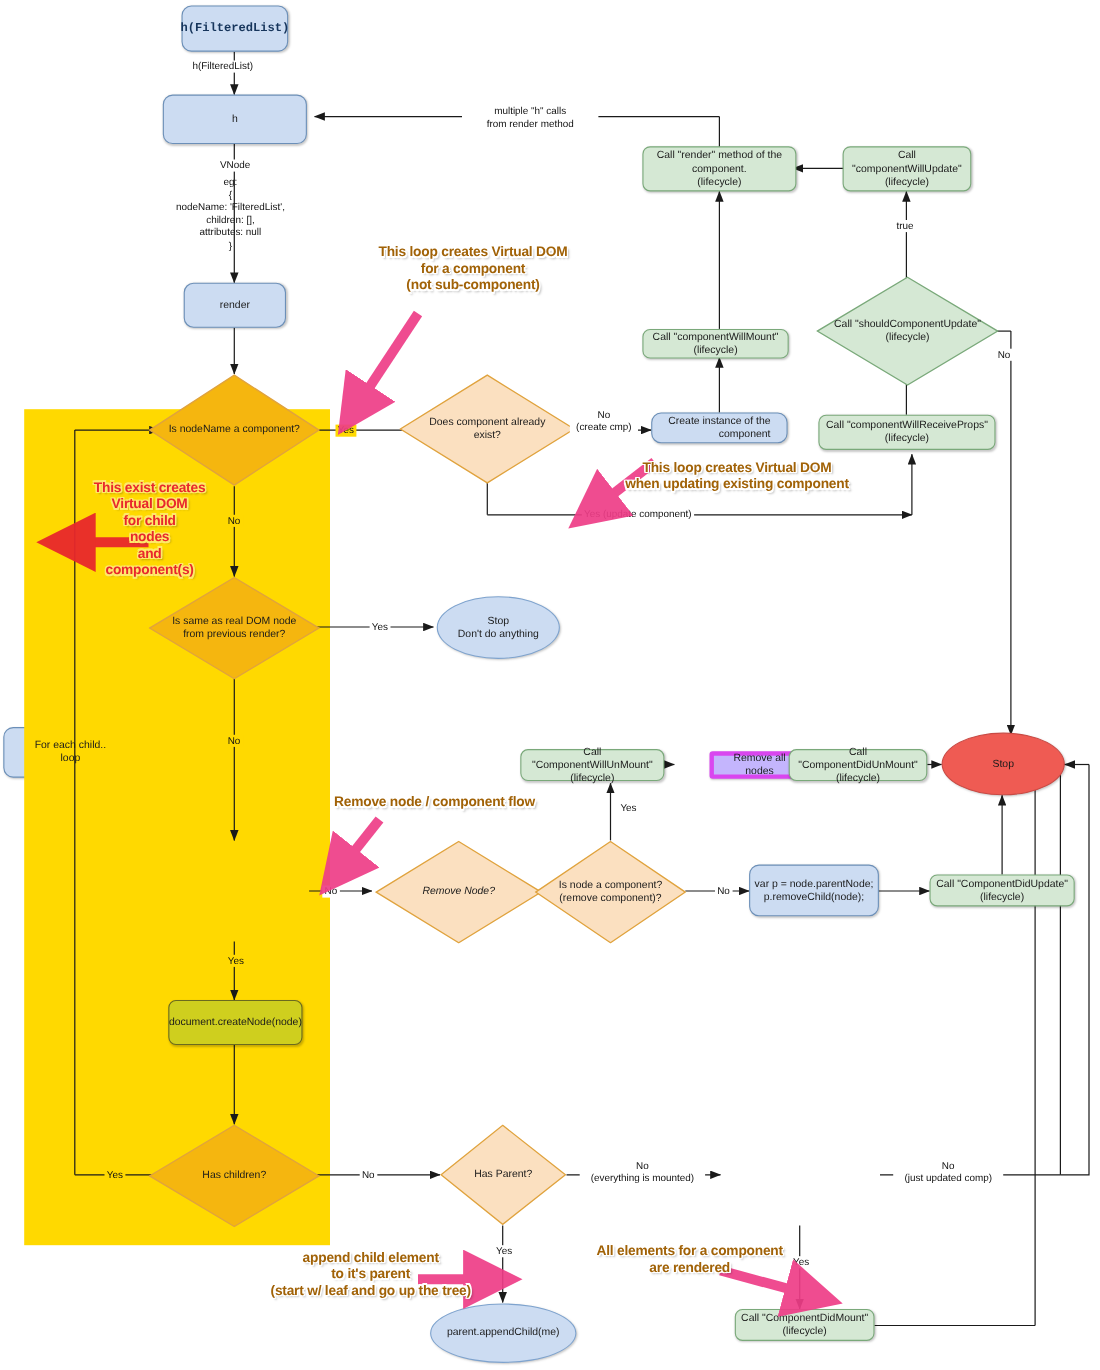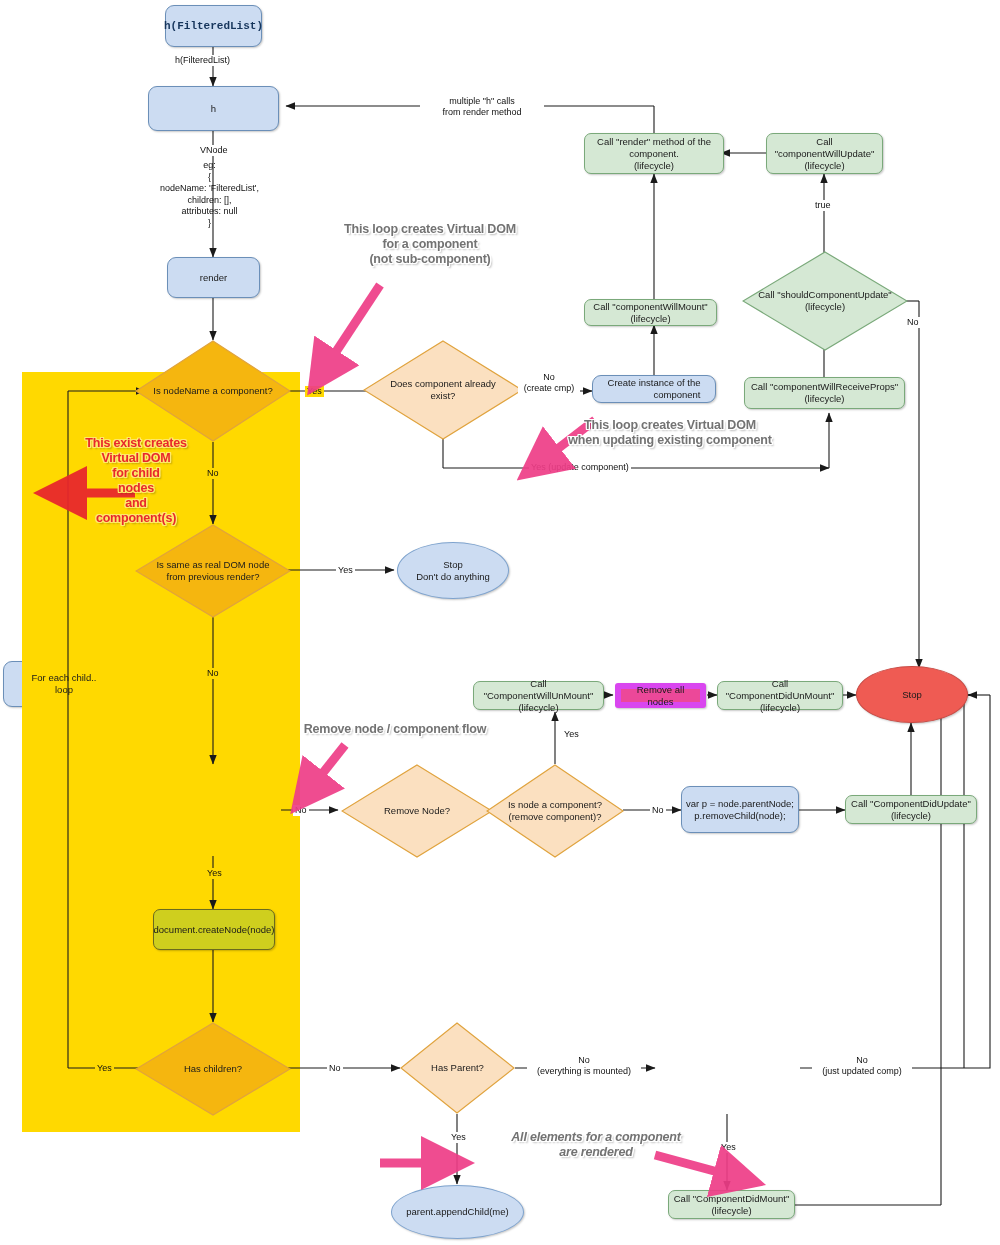--- a/index.html
+++ b/index.html
@@ -55,23 +55,24 @@
     box-shadow: 1px 1px 2px rgba(0,0,0,0.22);
   }
   .gbox {
     border-radius: 7px;
     border: 1px solid #7aa97a;
     background: #d5e8d4;
     box-shadow: 1px 1px 2px rgba(0,0,0,0.22);
   }
   .sqbox {
     border-radius: 3px;
-    border: 6px solid #d946ef;
-    background: #ec4899;
+    border: 4px solid #d946ef;
+    background: #c4b5fd;
     box-shadow: 1px 1px 2px rgba(0,0,0,0.22);
+    margin-left: 30px;
   }
   .bold-mono {
     font-family: "Liberation Mono", monospace;
     font-weight: bold;
     font-size: 11px;
     color: #16355c;
   }
   .ellipse {
     border-radius: 50%;
     border: 1px solid #7ea3ce;
@@ -128,21 +129,21 @@
     position: absolute;
     z-index: 6;
     font-weight: bold;
     font-size: 12.5px;
     line-height: 15px;
     text-align: center;
     white-space: pre-line;
     letter-spacing: -0.2px;
   }
   .annot-pink {
-    color: #737373;
+    color: #a16207;
     text-shadow:
       -1.2px -1.2px 0 #fff,  1.2px -1.2px 0 #fff,
       -1.2px  1.2px 0 #fff,  1.2px  1.2px 0 #fff,
       -1.2px 0 0 #fff, 1.2px 0 0 #fff, 0 -1.2px 0 #fff, 0 1.2px 0 #fff,
        2px 2px 2px rgba(0,0,0,0.28);
   }
   .annot-red {
     color: #e8272c;
     text-shadow:
       -1.2px -1.2px 0 #ffe96b,  1.2px -1.2px 0 #ffe96b,
@@ -329,21 +330,21 @@
 Don't do anything</div>
 
   <div class="node rbox" style="left:3px; top:661px; width:122px; height:46px; z-index:0;">For each child..
 loop</div>
   <div class="node" style="left:3px; top:661px; width:122px; height:46px; z-index:3; background:transparent; border:none; box-shadow:none;">For each child..
 loop</div>
 
 
   <div class="node gbox" style="left:153px; top:909px; width:122px; height:41px; background:#cfcf1e; border-color:#6b6b1e;">document.createNode(node)</div>
 
-  <div class="node diamond" style="left:341px; top:764px; width:152px; height:94px;">
+  <div class="node diamond" style="left:341px; top:764px; width:152px; height:94px;font-style:italic;">
     <svg class="dshape" viewBox="0 0 152 94" preserveAspectRatio="none">
       <polygon points="76,1 151,47 76,93 1,47" fill="#fbe0c0" stroke="#e0a33e" stroke-width="1.2"></polygon>
     </svg>
     <div class="dlabel">Remove Node?</div>
   </div>
 
   <div class="node diamond" style="left:486px; top:764px; width:138px; height:94px;">
     <svg class="dshape" viewBox="0 0 138 94" preserveAspectRatio="none">
       <polygon points="69,1 137,47 69,93 1,47" fill="#fbe0c0" stroke="#e0a33e" stroke-width="1.2"></polygon>
     </svg>
@@ -474,17 +475,20 @@
 
   <div class="annot annot-red" style="left:74px; top:436px; width:124px;">This exist creates
 Virtual DOM
 for child
 nodes
 and
 component(s)</div>
 
   <div class="annot annot-pink" style="left:300px; top:722px; width:190px;">Remove node / component flow</div>
 
-
-  <div class="annot annot-pink" style="left:492px; top:1130px; width:208px;font-style:italic;">All elements for a component
+  <div class="annot annot-pink" style="left:228px; top:1136px; width:218px;">append child element
+to it's parent
+(start w/ leaf and go up the tree)</div>
+
+  <div class="annot annot-pink" style="left:523px; top:1130px; width:208px;">All elements for a component
 are rendered</div>
 
 </div>
 
 </body></html>

